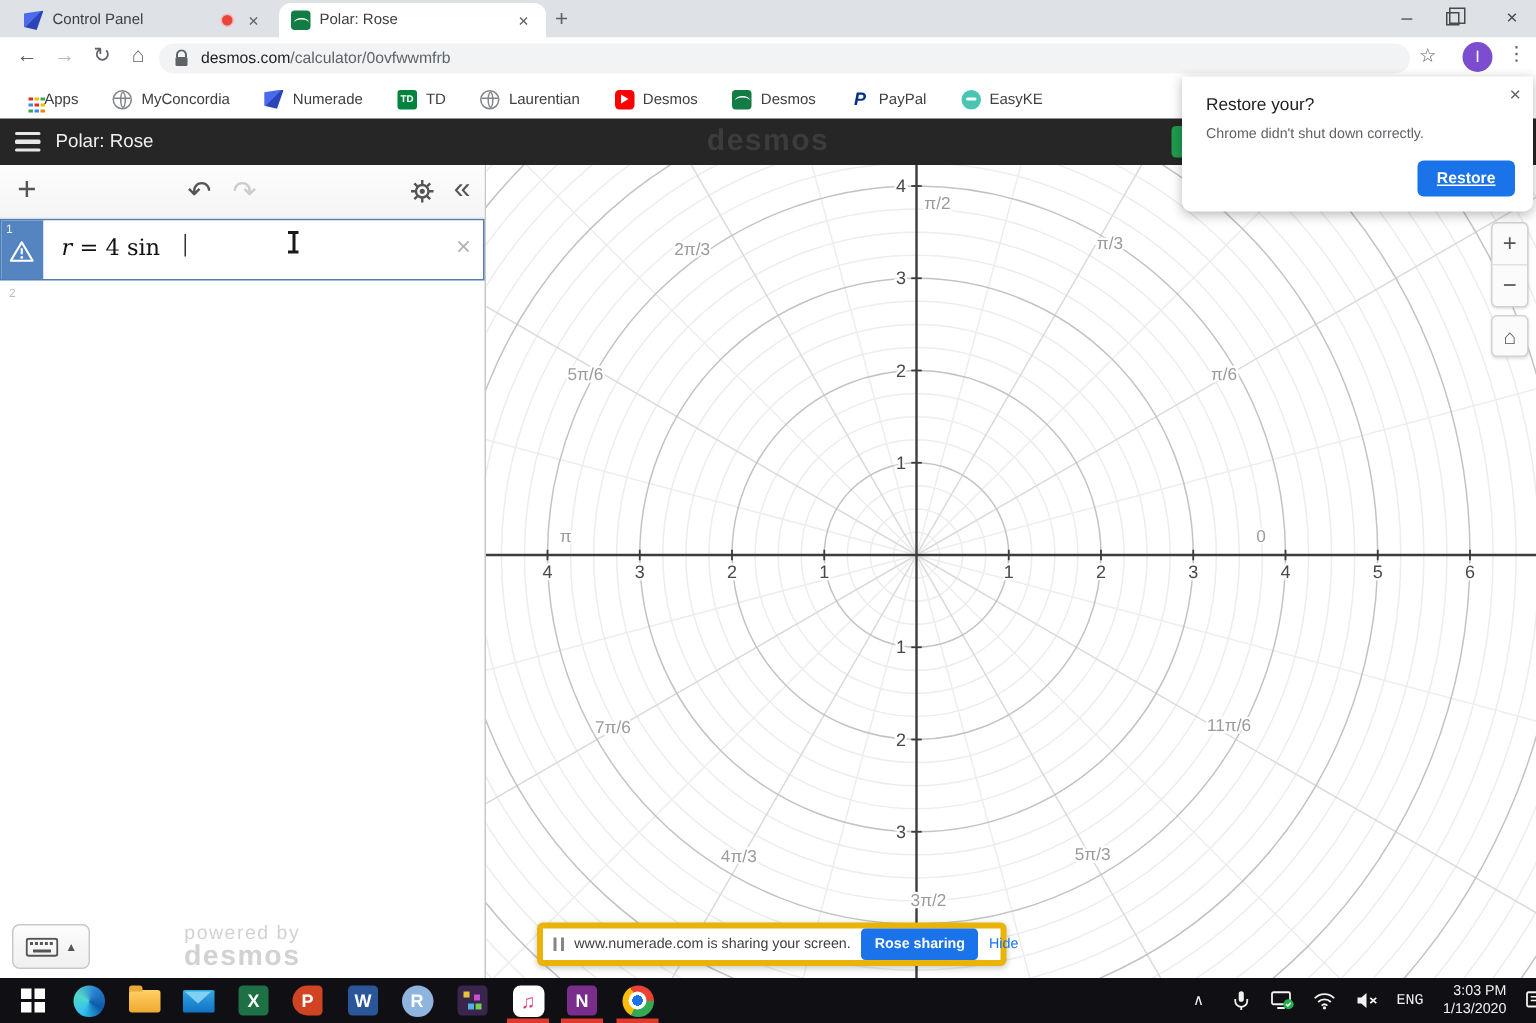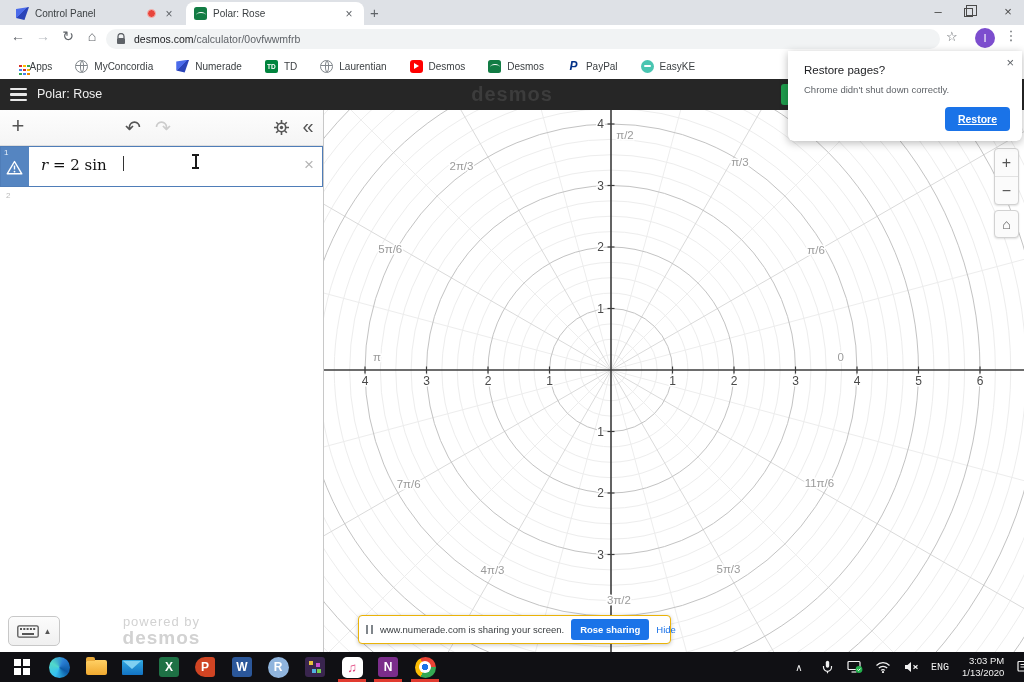--- a/index.html
+++ b/index.html
@@ -101,21 +101,21 @@
   #homebtn { top:210px; height:28px; text-align:center; font-size:14px; color:#555; line-height:27px; }
 
   
   #popup { left:788px; top:51px; width:234px; height:90px; background:#fff; border-radius:0 0 6px 6px; box-shadow:0 2px 8px rgba(0,0,0,.28); z-index:60; }
   #popup .ttl { position:absolute; left:16px; top:13px; font-size:11.5px; color:#202124; }
   #popup .msg { position:absolute; left:16px; top:33px; font-size:9.5px; color:#5f6368; }
   #popup .x { position:absolute; right:8px; top:4px; font-size:13px; color:#5f6368; }
   #popup .btn { position:absolute; right:12px; bottom:10px; background:#1a73e8; color:#fff; font-size:10.5px; font-weight:bold; border-radius:4px; padding:6px 13px;text-decoration:underline; }
 
   
-  #sharebar { left:358px; top:615px; width:313px; height:29px; background:#fff; border:1px solid #eab308; border-radius:4px; box-shadow:0 1px 4px rgba(0,0,0,.22); display:flex; align-items:center; padding:0 7px; gap:7px; z-index:55; }
+  #sharebar { left:358px; top:615px; width:313px; height:29px; background:#fff; border:4px solid #eab308; border-radius:4px; box-shadow:0 1px 4px rgba(0,0,0,.22); display:flex; align-items:center; padding:0 7px; gap:7px; z-index:55; }
   #pauseic { display:flex; gap:2.5px; }
   #pauseic span { width:2.2px; height:9px; background:#80868b; }
   #sharemsg { font-size:9.5px; color:#3c4043; white-space:nowrap; }
   #stopbtn { background:#1a73e8; color:#fff; font-size:9.5px; font-weight:bold; border-radius:3px; padding:5px 9px; white-space:nowrap; }
   #hidelink { color:#1a73e8; font-size:9.5px; padding-right:2px; }
 
   
   #taskbar { left:0; top:652px; width:1024px; height:30px; background:#101014; z-index:70; }
   .tb { top:3px; width:24px; height:24px; }
   .tbic { width:24px; height:24px; display:flex; align-items:center; justify-content:center; }
@@ -367,21 +367,21 @@
     <div id="exprow" class="abs">
       <div id="gutter1">
         <span class="idx">1</span>
         <svg width="17" height="15" viewBox="0 0 17 15" style="position:absolute;left:5px;top:13px">
           <path d="M8.5 1.5 15.8 13.8 H1.2 Z" fill="none" stroke="#fff" stroke-width="1.4" stroke-linejoin="round"></path>
           <line x1="8.5" y1="5.5" x2="8.5" y2="9.5" stroke="#fff" stroke-width="1.4"></line>
           <circle cx="8.5" cy="11.6" r="0.9" fill="#fff"></circle>
         </svg>
       </div>
       <div id="exprcontent">
-        <span id="mathexpr"><span class="var">r</span><span> = 2 sin</span></span>
+        <span id="mathexpr"><span class="var">r</span><span> = 4 sin</span></span>
         <span id="caret"></span>
         <span id="ibeam">
             <i></i>
             <b></b>
           </span>
         <span id="expr-del">×</span>
       </div>
     </div>
     <div id="gutter2-idx" class="abs">2</div>
     <div id="poweredby" class="abs">
@@ -398,21 +398,21 @@
             <rect x="12.9" y="3" width="2" height="2"></rect>
             <rect x="16.2" y="3" width="2" height="2"></rect>
             <rect x="5" y="8" width="12" height="2"></rect>
           </g>
       </svg>
       <span class="tri">▲</span>
     </div>
   </div>
 
   <div id="popup" class="abs">
-    <div class="ttl">Restore pages?</div>
+    <div class="ttl">Restore your?</div>
     <div class="msg">Chrome didn't shut down correctly.</div>
     <div class="x">×</div>
     <div class="btn">Restore</div>
   </div>
 
   <div id="sharebar" class="abs">
     <span id="pauseic">
         <span></span>
         <span></span>
       </span>

